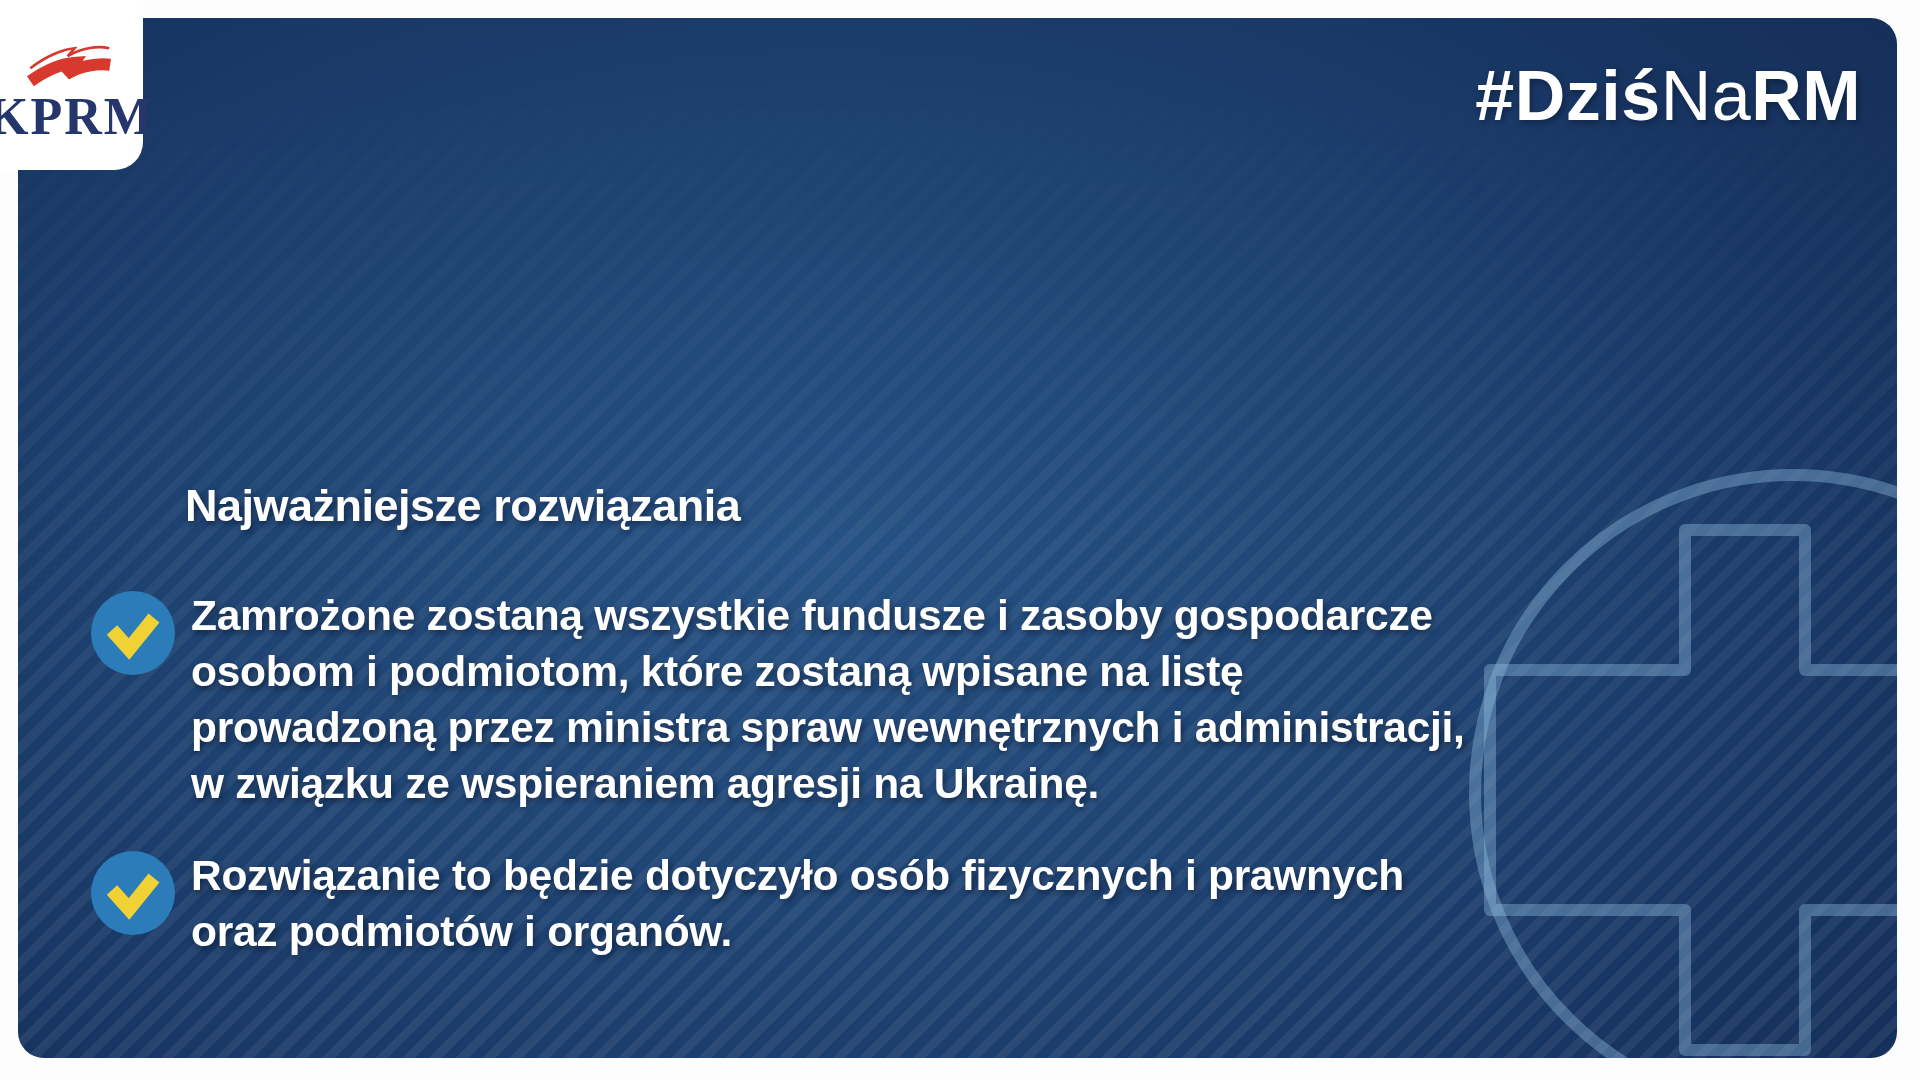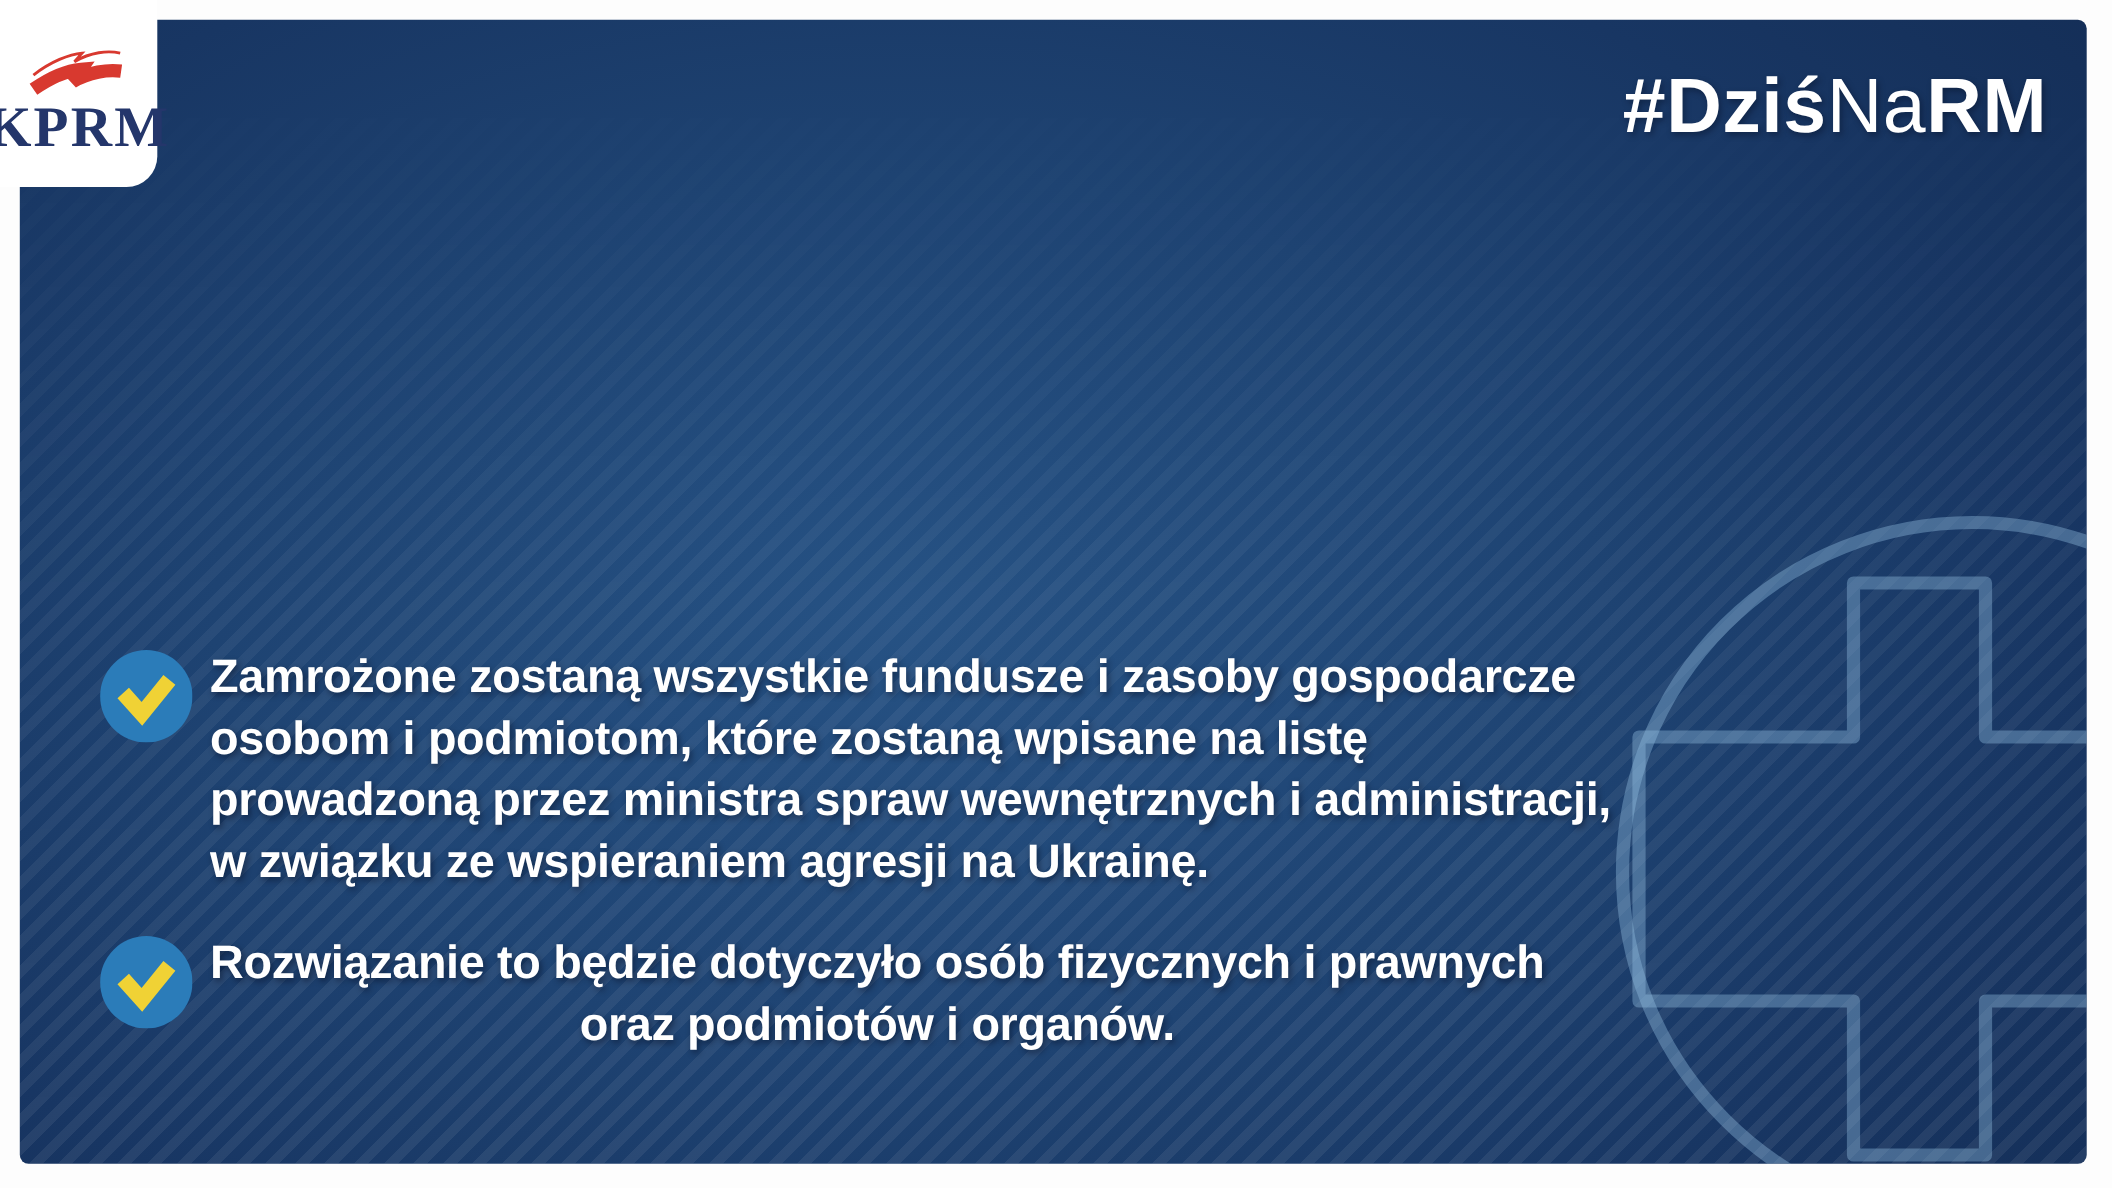--- a/index.html
+++ b/index.html
@@ -7,21 +7,21 @@
   body {
     background: #fdfdfd;
     font-family: "Liberation Sans", sans-serif;
     position: relative;
   }
 
   
   .card {
     position: absolute;
     inset: 18px 23px 22px 18px;
-    border-radius: 8px;
+    border-radius: 26px;
     overflow: hidden;
     background:
       radial-gradient(ellipse 1500px 950px at 43% 52%,
         #265284 0%, #1e4372 42%, #183663 70%, #132c54 100%);
     padding-left: 13px;
   }
   
   .card::before {
     content: "";
     position: absolute;
@@ -113,21 +113,21 @@
     font-weight: 700;
     line-height: 56px;
     color: #ffffff;
     white-space: pre-line;
     letter-spacing: -0.3px;
     text-shadow: 2px 3px 6px rgba(0,5,20,0.45);
   }
   #bullet-icon-0 { top: 573px; }
   #bullet-text-0 { top: 570px; }
   #bullet-icon-1 { top: 833px; }
-  #bullet-text-1 { top: 830px; text-align: center; }
+  #bullet-text-1 { top: 830px; }
 </style>
 </head>
 <body>
 
 <div class="card">
 
   <svg class="watermark" viewBox="0 0 1879 1040" preserveAspectRatio="none">
     <g fill="none" stroke="var(--watermark-stroke, rgba(150,195,228,0.38))" stroke-width="12" stroke-linejoin="round">
       <circle cx="1775" cy="775" r="318"></circle>
       <path d="M 1667,512
@@ -136,20 +136,21 @@
                L 1667,1032 L 1667,892 L 1472,892
                L 1472,652 L 1667,652 Z"></path>
     </g>
   </svg>
 
   <div class="hashtag">
     <span class="bold">#Dziś</span><span class="light">Na</span><span class="bold">RM</span>
   </div>
 
 
+  <div class="subtitle">Najważniejsze rozwiązania</div>
 
   <svg id="bullet-icon-0" class="bullet-icon" viewBox="0 0 84 84">
     <circle cx="42" cy="42" r="42" fill="var(--check-circle, #2b7cb9)"></circle>
     <polyline points="21,39 38,58 63,27" fill="none" stroke="var(--check-mark, #f0d235)" stroke-width="14" stroke-linecap="butt" stroke-linejoin="miter"></polyline>
   </svg>
   <div id="bullet-text-0" class="bullet-text">Zamrożone zostaną wszystkie fundusze i zasoby gospodarcze
 osobom i podmiotom, które zostaną wpisane na listę
 prowadzoną przez ministra spraw wewnętrznych i administracji,
 w związku ze wspieraniem agresji na Ukrainę.</div>
 

